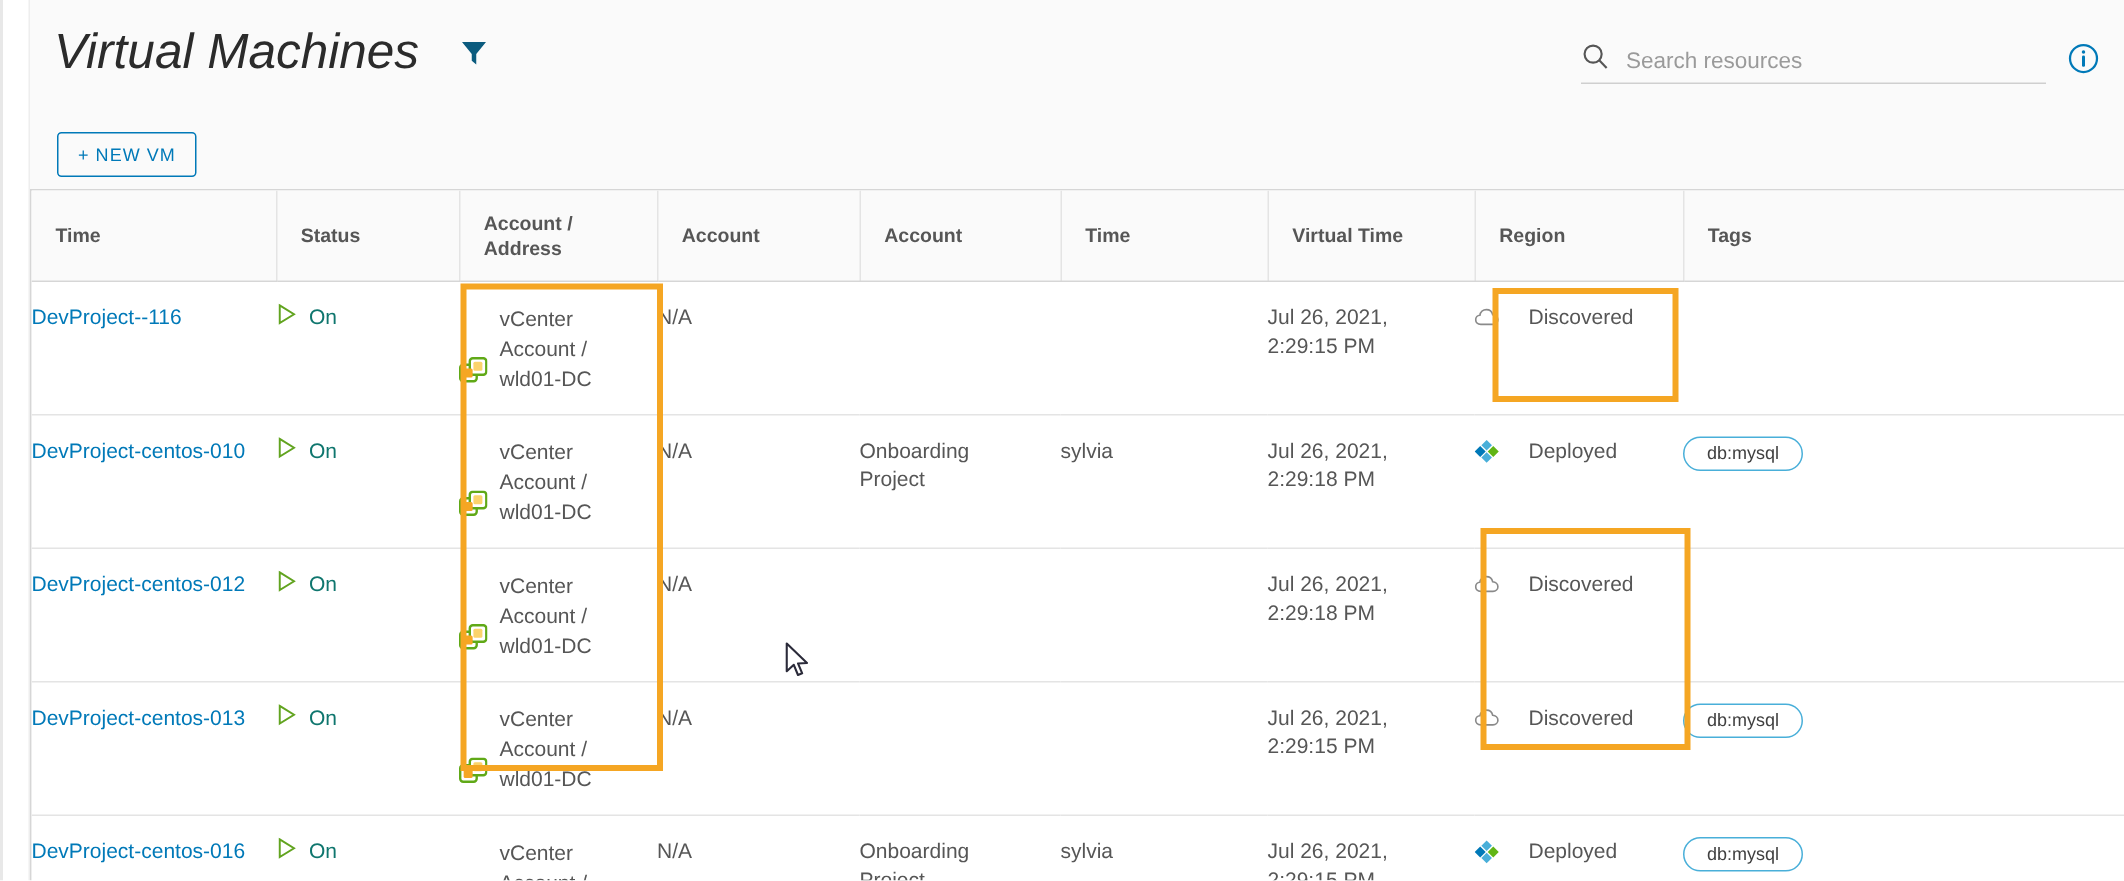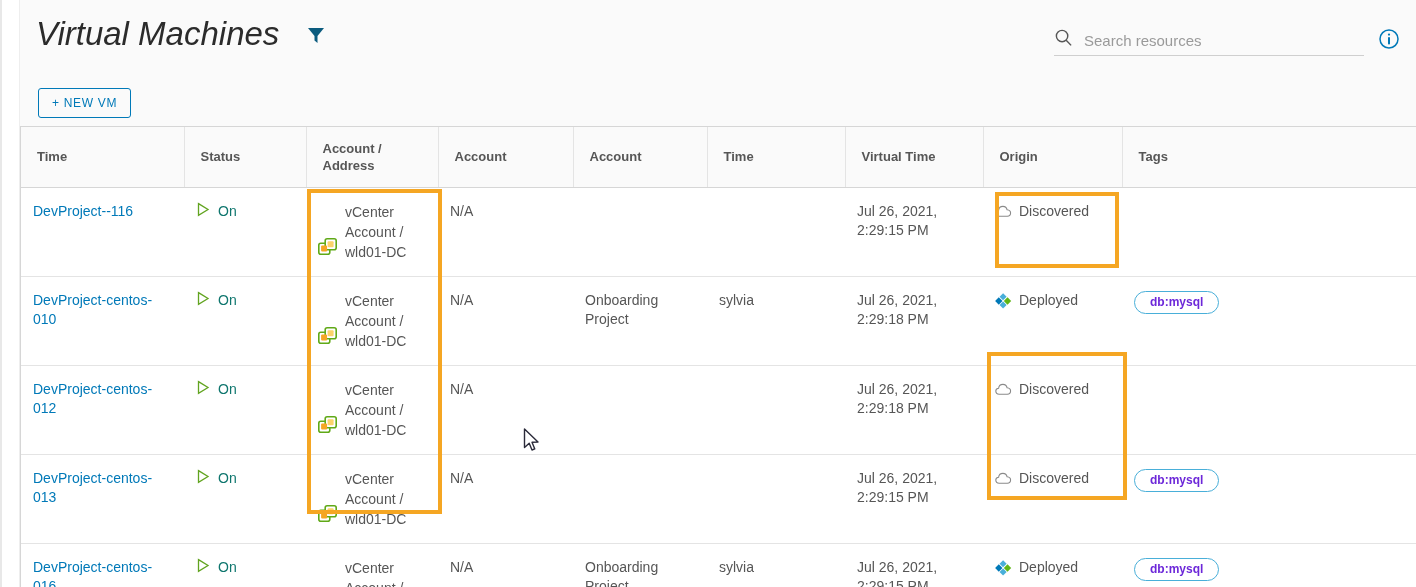--- a/index.html
+++ b/index.html
@@ -81,21 +81,21 @@
     padding: 12px 14px 12px 16px;
     height: 60px;
     border-right: 1px solid #e4e4e4;
     border-bottom: 1px solid #d6d6d6;
     line-height: 17px;
   }
   table.vm-table th:last-child { border-right: none; }
   table.vm-table td {
     font-size: 14px; color: #565656;
     vertical-align: top;
-    padding: 14px 14px 14px 12px;
+    padding: 14px 14px 14px 0;
     border-bottom: 1px solid #e4e4e4;
     line-height: 19px;
   }
   tr.vm-row { height: 81px; }
   .col-name    { width: 163px; }
   .col-status  { width: 122px; }
   .col-account { width: 132px; }
   .col-address { width: 135px; }
   .col-project { width: 134px; }
   .col-owner   { width: 138px; }
@@ -107,29 +107,28 @@
 
   .status-cell { display: flex; align-items: flex-start; gap: 8px; }
   .status-text { color: #0f766e; }
 
   .account-cell { display: flex; align-items: flex-end; gap: 8px; }
   .account-icon { flex: 0 0 auto; margin-top: 19px; }
   .account-text { line-height: 20px; }
 
   .origin-cell { display: flex; align-items: flex-start; gap: 7px; }
   .origin-icon { flex: 0 0 auto; margin-top: 2px; }
-  .origin-text { line-height: 19px; }
+  .origin-text { line-height: 19px; margin-left: 12px; }
 
   .tag-pill {
     display: inline-flex; align-items: center; justify-content: center;
     height: 23px; padding: 0 15px;
     border: 1px solid #49afd9; border-radius: 12px;
-    font-size: 12px; color: #6d28d9; background: #ffffff;
+    font-size: 12px; color: #404040; background: #ffffff;
     white-space: nowrap;
-    font-weight: bold;
   }
 
   
   .hl-box {
     position: absolute;
     border: 4px solid #f5a623;
     pointer-events: none;
     z-index: 30;
     background: transparent;
   }
@@ -192,21 +191,21 @@
       </colgroup>
       <thead>
         <tr>
           <th>Time</th>
           <th>Status</th>
           <th>Account / Address</th>
           <th>Account</th>
           <th>Account</th>
           <th>Time</th>
           <th>Virtual Time</th>
-          <th>Origin</th>
+          <th>Region</th>
           <th>Tags</th>
         </tr>
       </thead>
       <tbody>
 
         <tr class="vm-row">
           <td>
             <a class="vm-link" href="#">DevProject--116</a>
           </td>
           <td>

